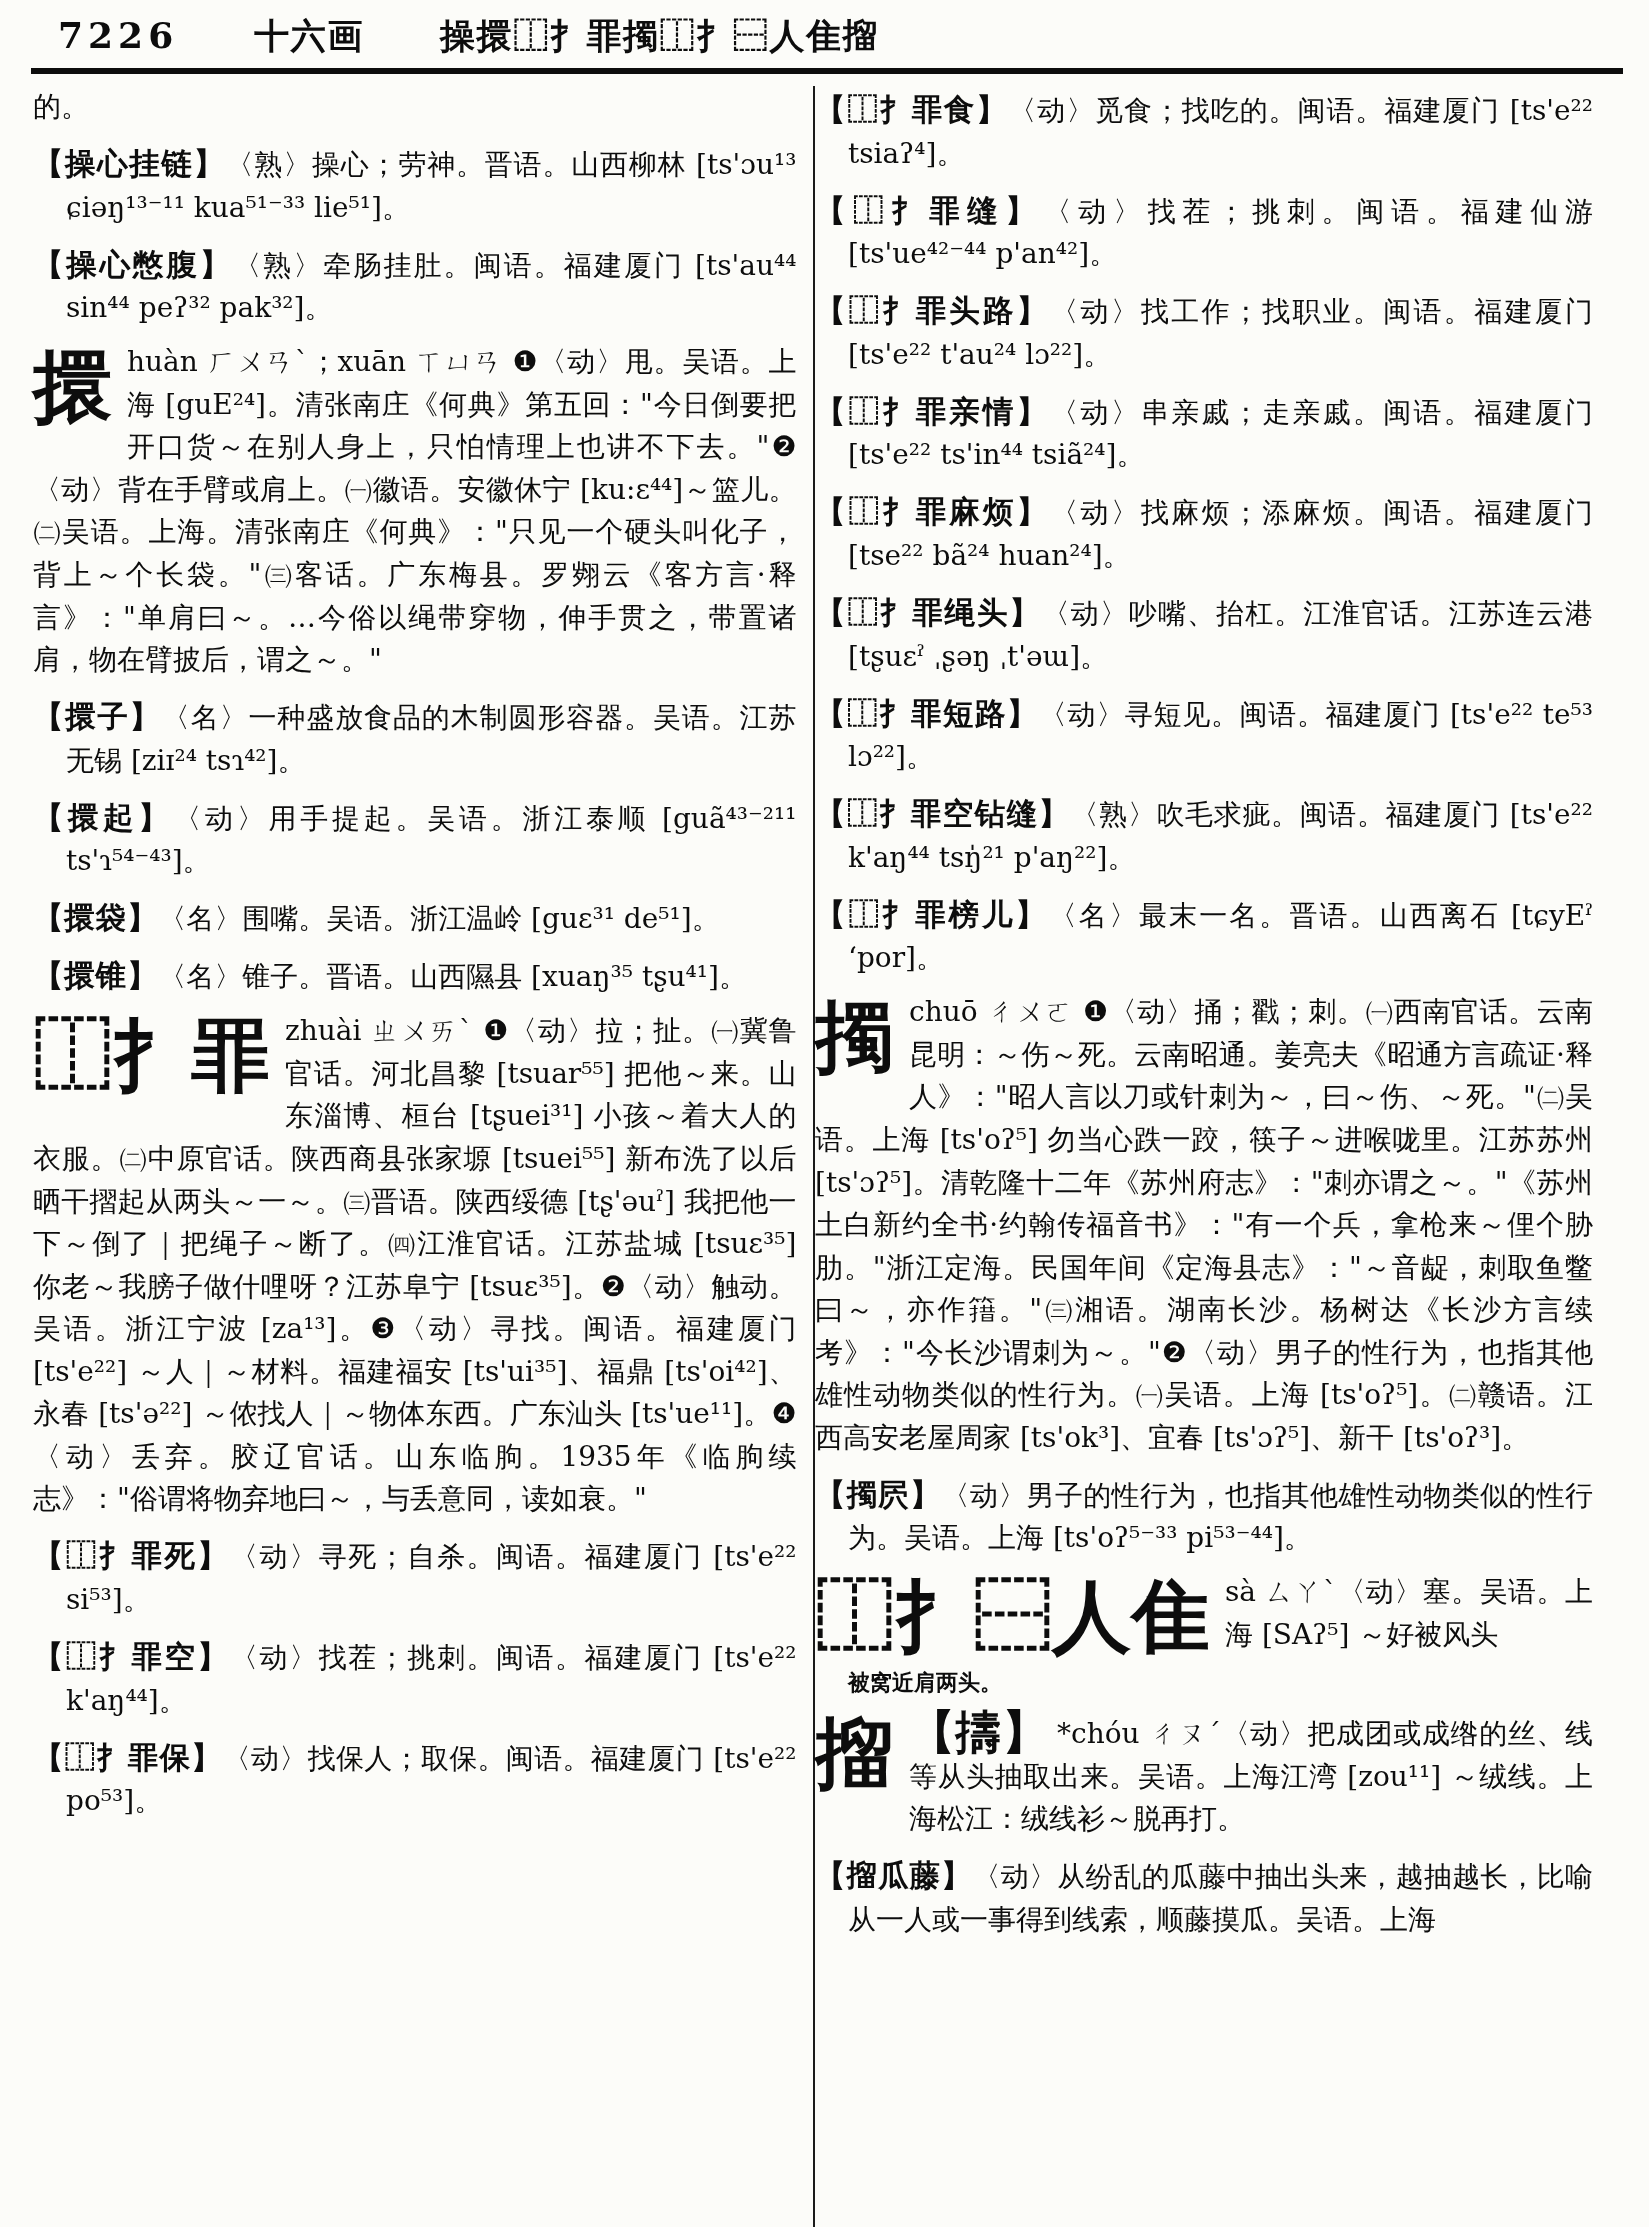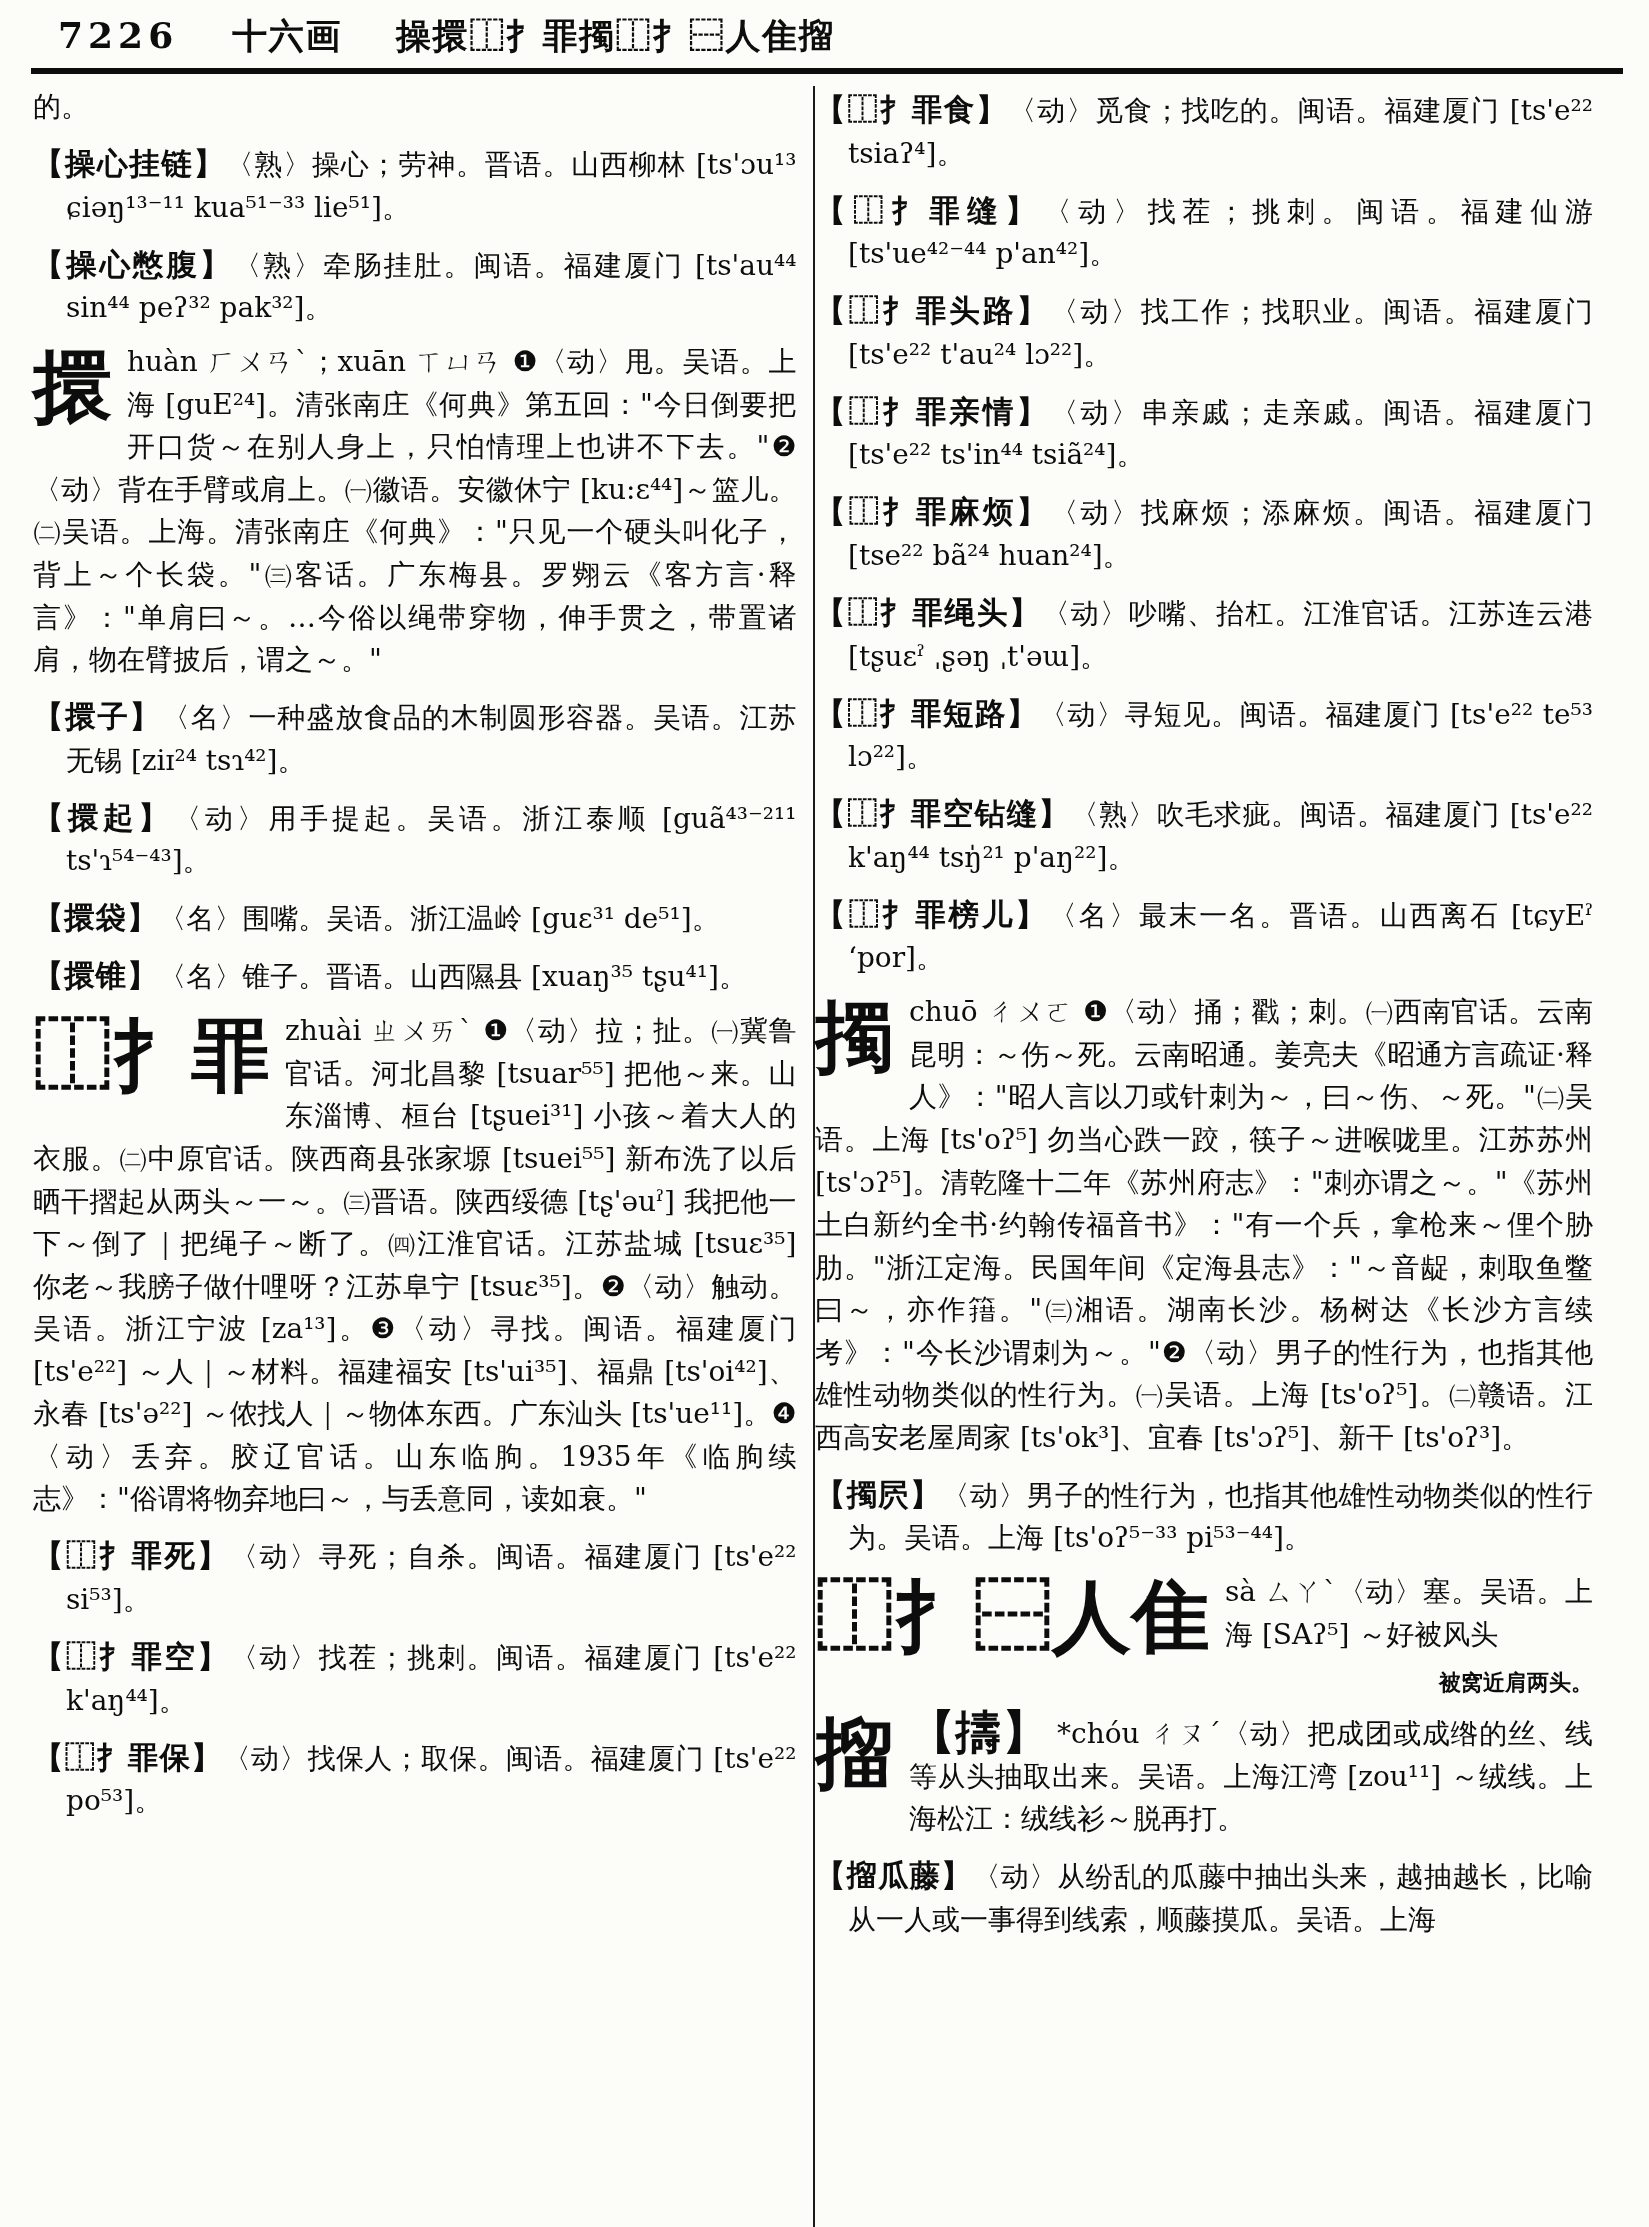--- a/index.html
+++ b/index.html
@@ -5,21 +5,21 @@
   html,body{margin:0;padding:0;}
   body{
     width:1650px;height:2227px;position:relative;
     background:#fcfcf9;color:#0d0d0d;
     font-family:"DejaVu Serif","Liberation Serif",serif;
     -webkit-font-smoothing:antialiased;
   }
   .page{position:absolute;inset:0;overflow:hidden;}
   .page-header{
     position:absolute;top:13.2px;left:58px;right:49px;
-    display:flex;align-items:baseline;gap:54px;
+    display:flex;align-items:baseline;gap:76px;
     font-size:35px;font-weight:bold;letter-spacing:1.6px;
   }
   .page-number{font-size:36px;letter-spacing:5px;}
   .header-rule{
     position:absolute;top:68px;left:31px;width:1592px;height:5.8px;
     background:#0d0d0d;
   }
   .columns{
     position:absolute;top:86px;left:33px;right:25px;bottom:0;
     display:flex;
@@ -33,21 +33,21 @@
     padding-left:33px;text-indent:-33px;
   }
   .entry.cont{padding-left:0;text-indent:0;}
   .entry .t{font-weight:bold;font-size:30.5px;letter-spacing:0.8px;}
   .entry.head{padding-left:0;text-indent:0;margin-top:5px;}
   .big{
     float:left;font-size:79px;line-height:1.05;font-weight:bold;
     margin:5px 15px 3.3px 0;
   }
   .variant{font-weight:bold;font-size:46px;line-height:1;vertical-align:-5px;margin-right:8.2px;}
-  .small-note{font-size:22px;font-weight:bold;text-indent:0;padding-left:33px;margin:-6.6px 0 11.5px 0;text-align:right;}
+  .small-note{font-size:22px;font-weight:bold;text-indent:0;padding-left:33px;margin:-6.6px 0 11.5px 0;}
   .clear{clear:both;}
 </style>
 </head>
 <body>
 
 <div class="page">
 
   <div class="page-header">
     <span class="page-number">7226</span>
     <span>十六画</span>

